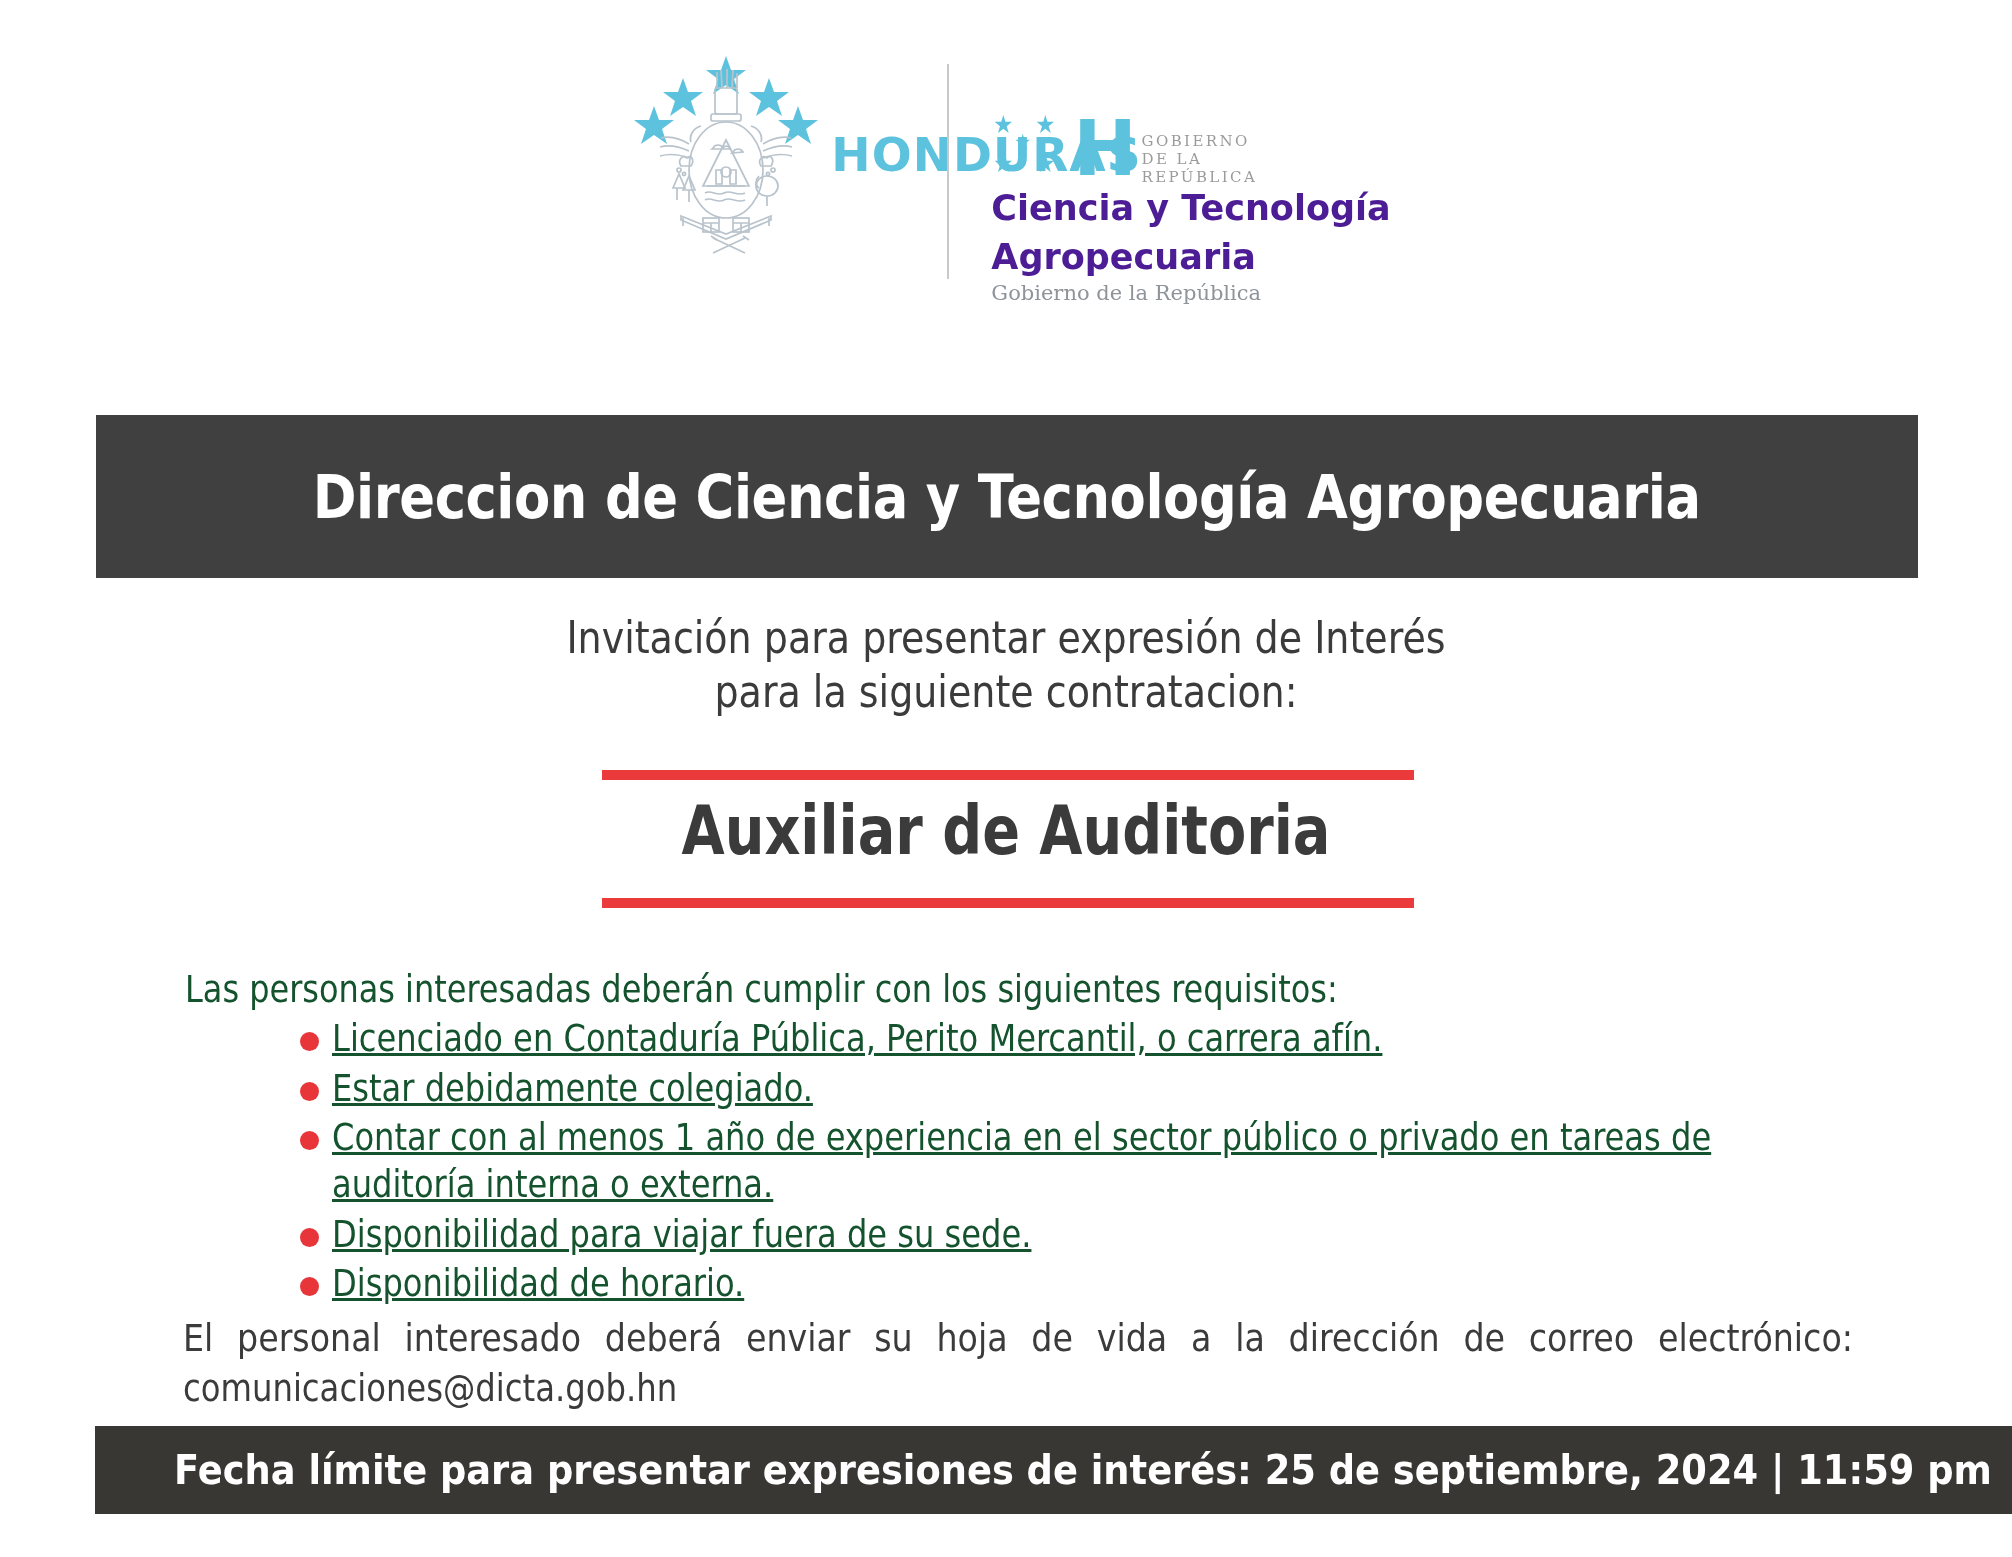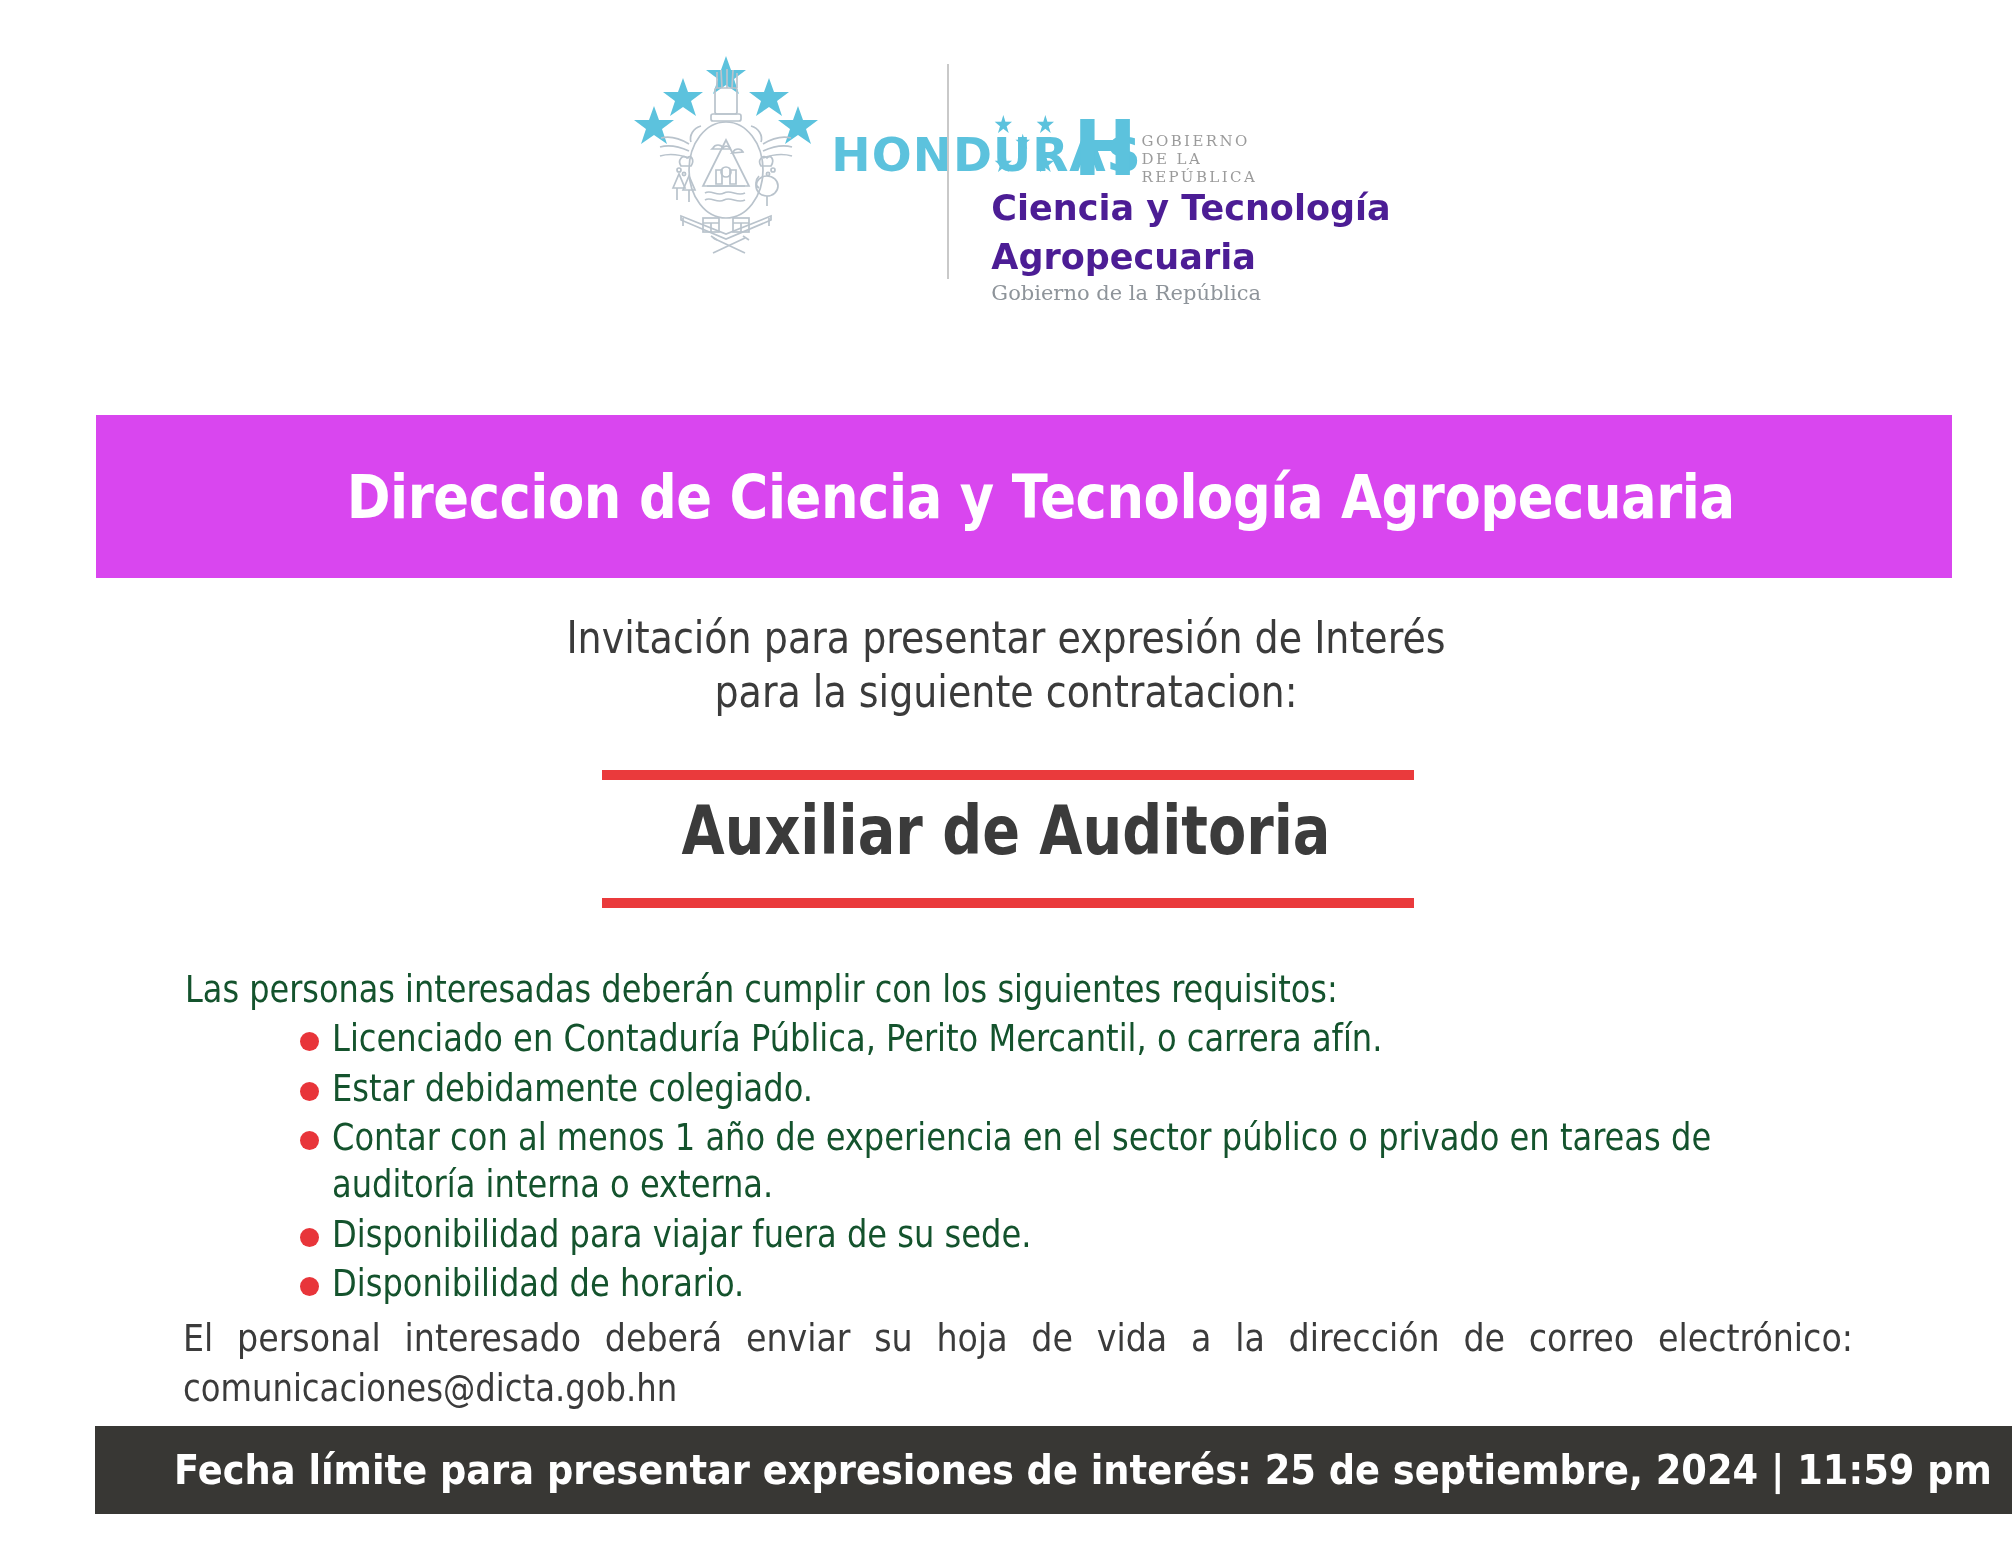--- a/index.html
+++ b/index.html
@@ -114,25 +114,24 @@
     margin-top: 4px;
   }
 
   
   .banner {
     position: absolute;
     left: 96px;
     top: 415px;
     width: 1822px;
     height: 163px;
-    background: #d946ef;
+    background: #404040;
     display: flex;
     align-items: center;
     justify-content: center;
-    padding-left: 34px;
   }
   .banner-title {
     font-family: "DejaVu Sans", "Liberation Sans", sans-serif;
     font-weight: bold;
     font-size: 60px;
     color: #ffffff;
     letter-spacing: -0.5px;
     transform: scaleX(0.88);
     white-space: nowrap;
   }
@@ -186,20 +185,21 @@
   }
   .reqs-intro {
     transform: scaleX(0.96);
     transform-origin: left center;
     white-space: nowrap;
   }
   .req-list {
     list-style: none;
     margin: 2px 0 0 0;
     padding: 0;
+    text-decoration: underline;
   }
   .req-list li {
     position: relative;
     padding-left: 147px;
     margin-top: 2px;
   }
   .req-list li .bullet {
     position: absolute;
     left: 115px;
     top: 17px;

